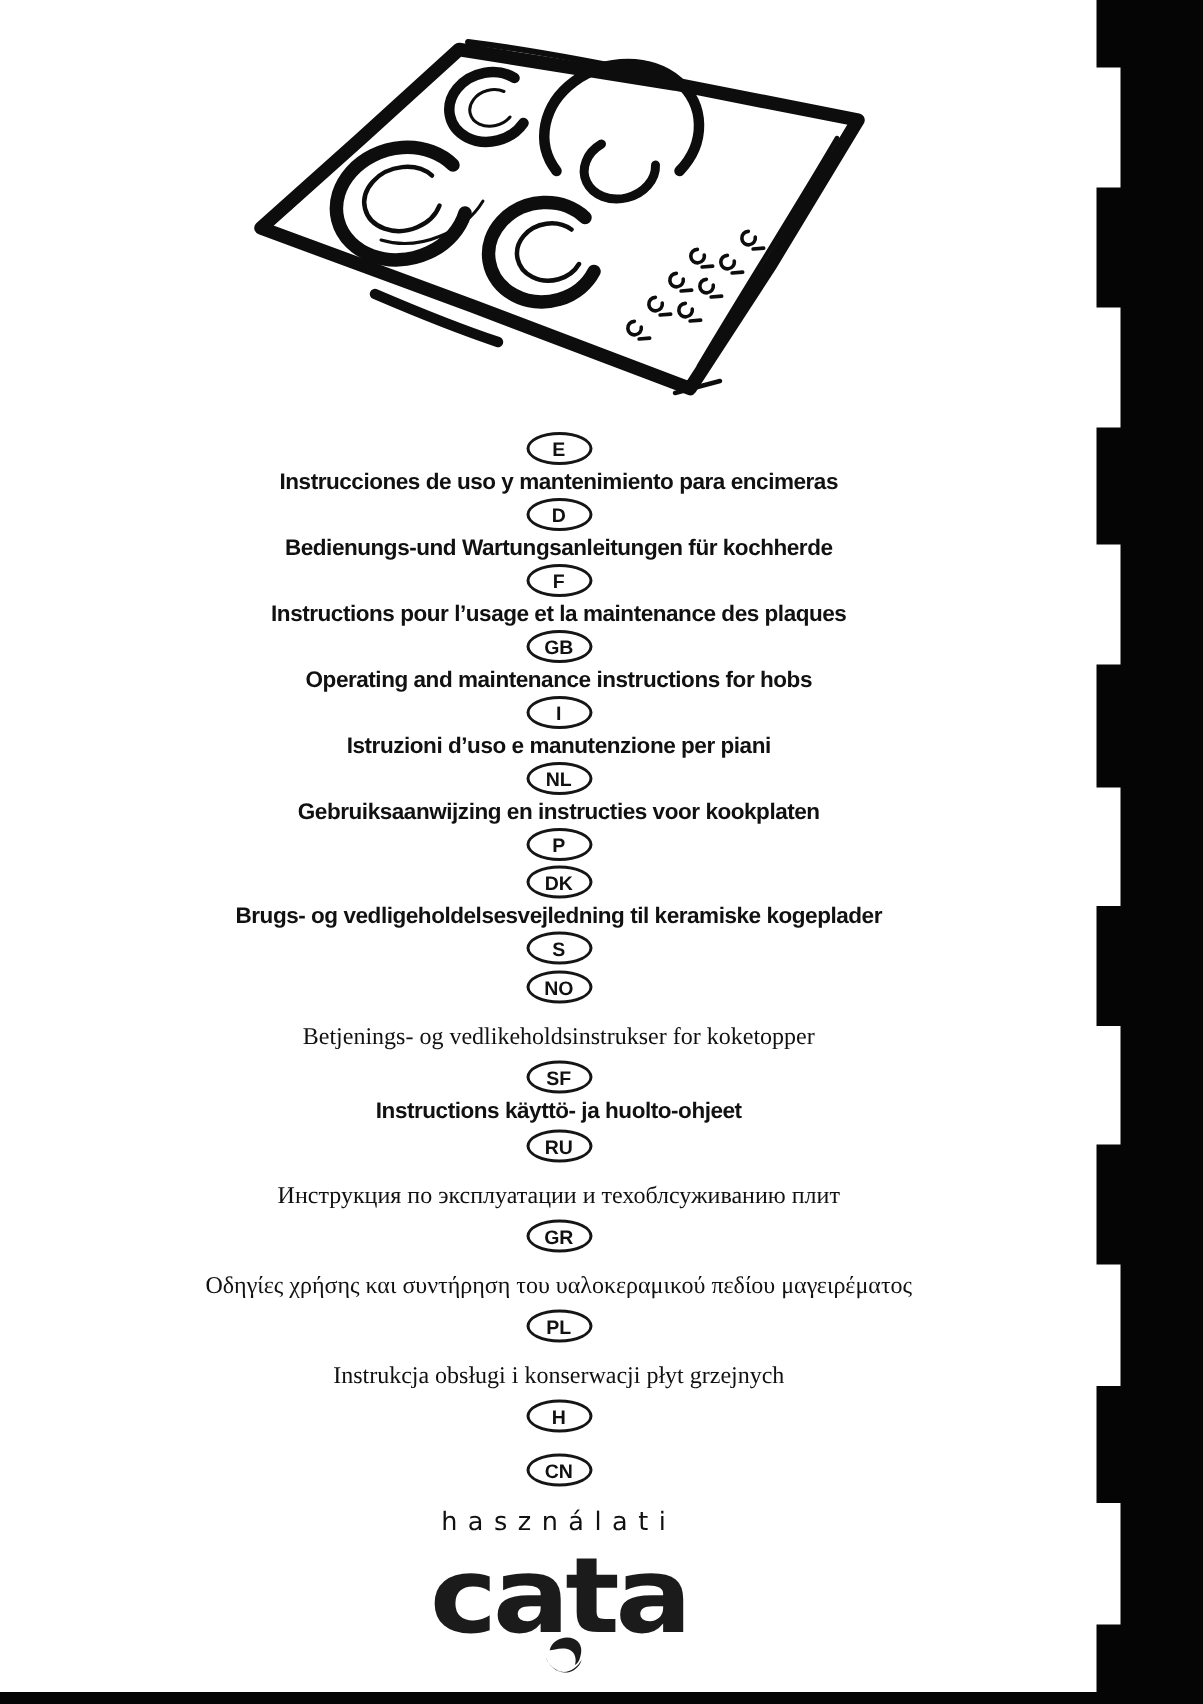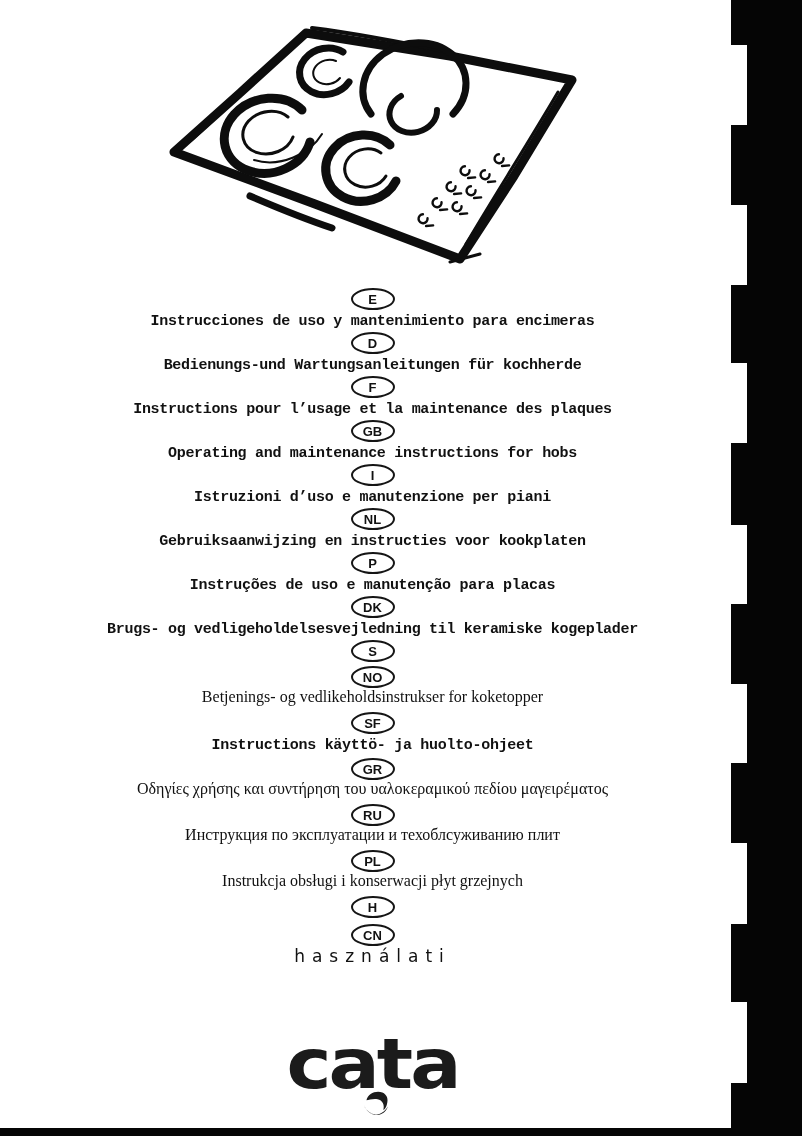--- a/index.html
+++ b/index.html
@@ -19,24 +19,24 @@
 
   
   .lang-list { position:absolute; left:0; top:288px; width:745px; text-align:center; }
   .lang-entry { margin-bottom:2px; }
   .lang-oval {
     width:44px; height:22px; margin:0 auto 3px auto;
     border:2px solid #151515; border-radius:50%;
     display:flex; align-items:center; justify-content:center;
   }
   .lang-code { font:bold 13px/1 "Liberation Sans", sans-serif; letter-spacing:0; }
-  .lang-title.bold  { font-weight:bold; font-size:15px; line-height:17px; letter-spacing:-0.3px; font-family:Liberation Mono, monospace; }
+  .lang-title.bold  { font-weight:bold; font-size:15px; line-height:17px; letter-spacing:-0.3px; font-family:Liberation Sans, sans-serif; }
   .lang-title.serif { font-weight:normal; font-size:16px; line-height:18px; font-family:"Liberation Serif", serif; }
   .lang-entry.is-serif { margin-bottom:6px; }
-  .lang-entry.is-serif .lang-oval { margin-bottom:0; margin-top:4px; }
+  .lang-entry.is-serif .lang-oval { margin-bottom:14px; margin-top:4px; }
   .lang-title.cjk { font-weight:normal; font-size:17px; line-height:20px; letter-spacing:7px; font-family:"DejaVu Sans", serif; }
 
   
   .brand { position:absolute; left:0; top:1026px; width:745px; height:92px;
            display:flex; align-items:center; justify-content:center;flex-direction:column; }
   .logo-text {
     font-family:"DejaVu Sans", sans-serif; font-weight:bold;
     font-size:76px; line-height:1; letter-spacing:-3px; color:#1b1b1b;
     transform:scaleY(0.92); transform-origin:center;
   }
@@ -147,21 +147,20 @@
       <div class="lang-oval">
         <span class="lang-code">NL</span>
       </div>
       <div class="lang-title bold">Gebruiksaanwijzing en instructies voor kookplaten</div>
     </div>
 
     <div class="lang-entry">
       <div class="lang-oval">
         <span class="lang-code">P</span>
       </div>
-      <div class="lang-title bold">Instruções de uso e manutenção para placas</div>
     </div>
 
     <div class="lang-entry">
       <div class="lang-oval">
         <span class="lang-code">DK</span>
       </div>
       <div class="lang-title bold">Brugs- og vedligeholdelsesvejledning til keramiske  kogeplader</div>
     </div>
 
     <div class="lang-entry">
@@ -179,30 +178,30 @@
 
     <div class="lang-entry">
       <div class="lang-oval">
         <span class="lang-code">SF</span>
       </div>
       <div class="lang-title bold">Instructions käyttö- ja huolto-ohjeet</div>
     </div>
 
     <div class="lang-entry is-serif">
       <div class="lang-oval">
+        <span class="lang-code">RU</span>
+      </div>
+      <div class="lang-title serif">Инструкция по эксплуатации и техоблсуживанию плит</div>
+    </div>
+
+    <div class="lang-entry is-serif">
+      <div class="lang-oval">
         <span class="lang-code">GR</span>
       </div>
       <div class="lang-title serif">Οδηγίες χρήσης και συντήρηση του υαλοκεραμικού πεδίου μαγειρέματος</div>
-    </div>
-
-    <div class="lang-entry is-serif">
-      <div class="lang-oval">
-        <span class="lang-code">RU</span>
-      </div>
-      <div class="lang-title serif">Инструкция по эксплуатации и техоблсуживанию плит</div>
     </div>
 
     <div class="lang-entry is-serif">
       <div class="lang-oval">
         <span class="lang-code">PL</span>
       </div>
       <div class="lang-title serif">Instrukcja obsługi i konserwacji płyt grzejnych</div>
     </div>
 
     <div class="lang-entry is-serif">

